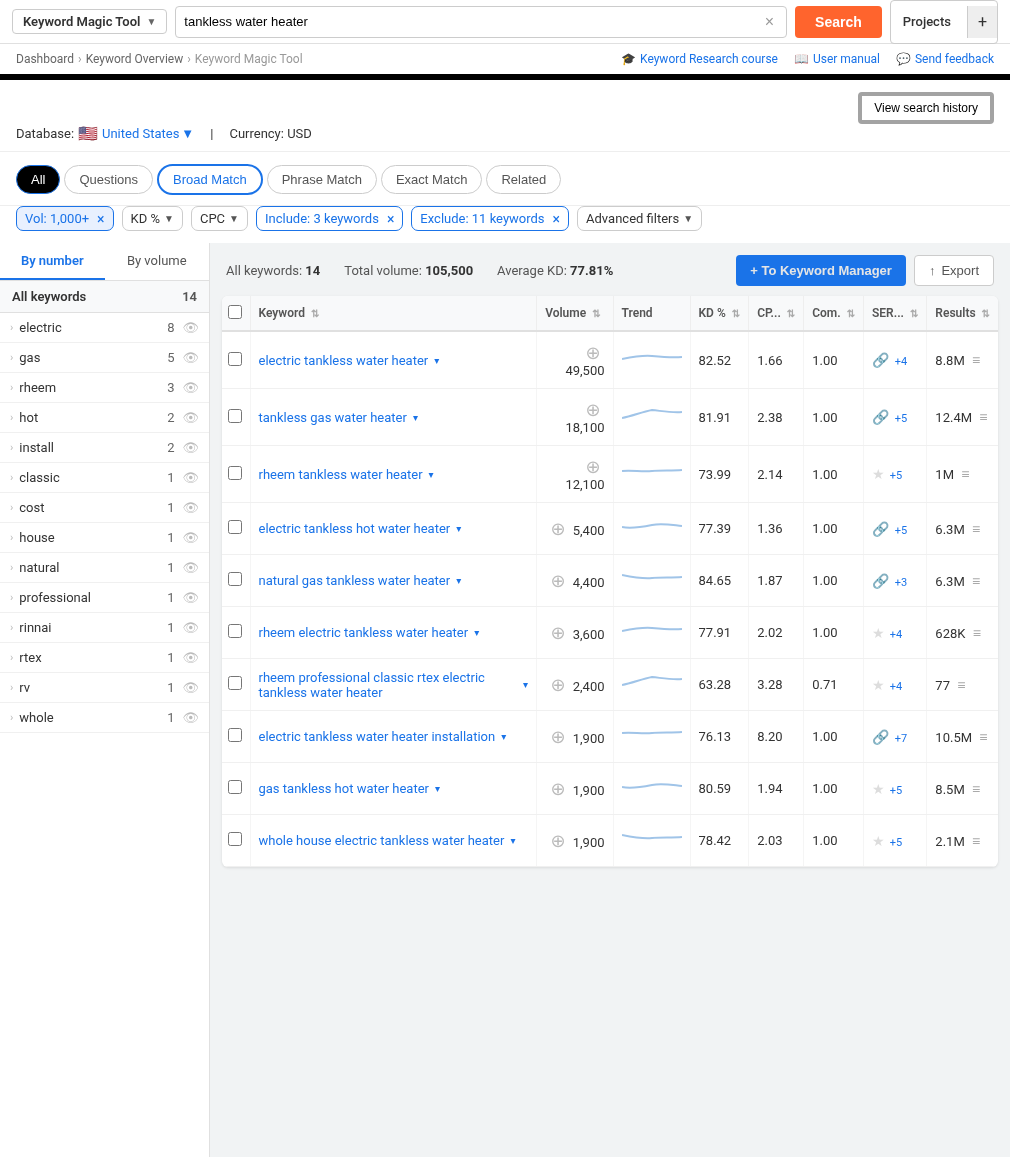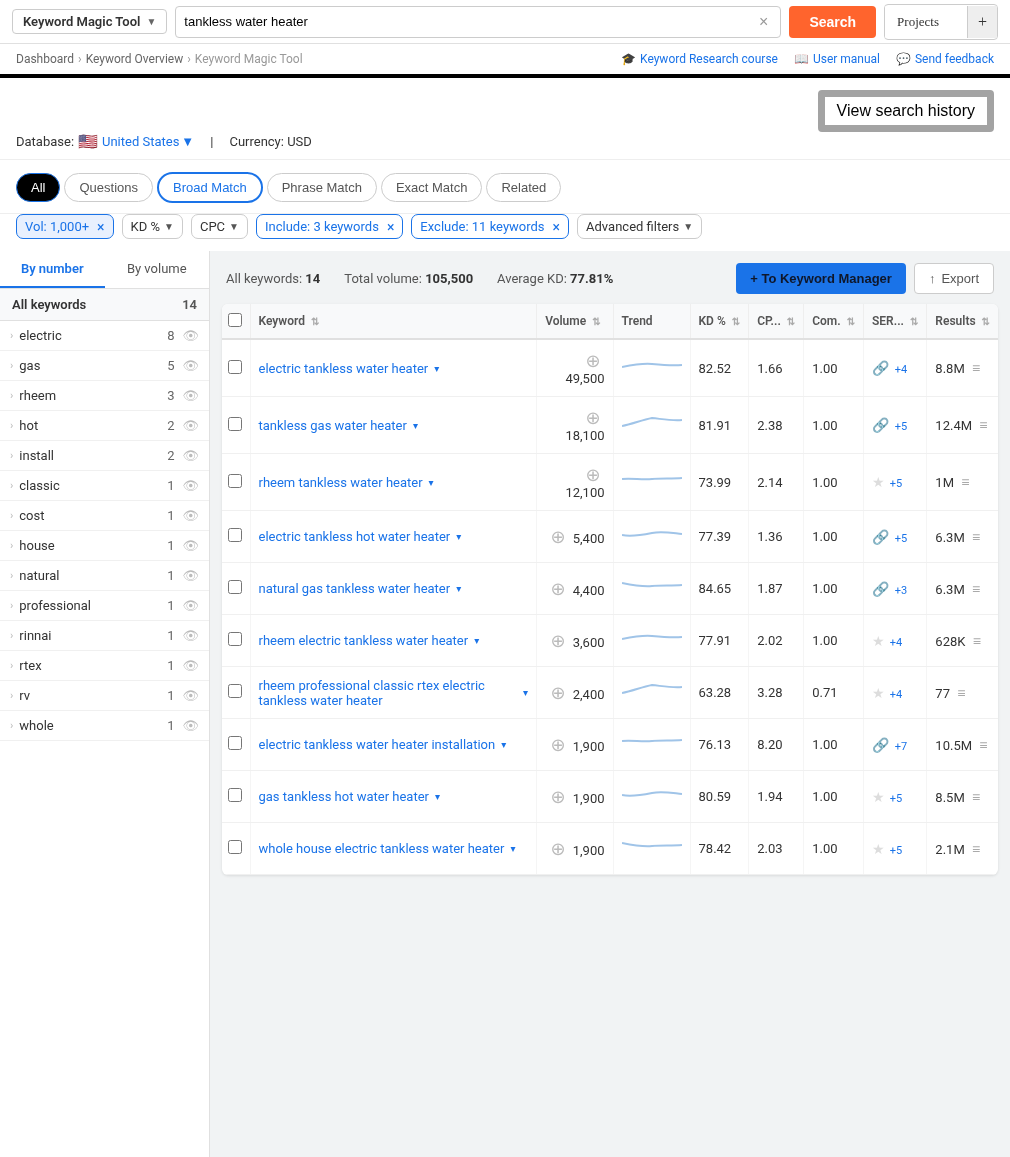--- a/index.html
+++ b/index.html
@@ -6,41 +6,41 @@
     body { font-family: -apple-system, BlinkMacSystemFont, 'Segoe UI', Roboto, sans-serif; font-size: 13px; background: #f8f9fa; color: #333; }
 
     
     .top-bar { background: #fff; border-bottom: 1px solid #e0e0e0; display: flex; align-items: center; padding: 0 12px; height: 44px; gap: 8px; }
     .tool-selector { display: flex; align-items: center; gap: 6px; background: #fff; border: 1px solid #ccc; border-radius: 4px; padding: 4px 10px; cursor: pointer; font-weight: 600; font-size: 13px; white-space: nowrap; }
     .tool-selector .chevron { font-size: 10px; color: #666; }
     .search-input-wrap { flex: 1; display: flex; align-items: center; border: 1px solid #ccc; border-radius: 4px; background: #fff; padding: 0 8px; height: 32px; }
     .search-input-wrap input { border: none; outline: none; flex: 1; font-size: 13px; }
     .search-input-wrap .clear-btn { background: none; border: none; cursor: pointer; color: #999; font-size: 16px; padding: 0 4px; }
     .search-btn { background: #ff642d; color: #fff; border: none; border-radius: 4px; padding: 6px 20px; font-size: 14px; font-weight: 600; cursor: pointer; height: 32px; }
-    .projects-btn { display: flex; align-items: center; gap: 16px; border: 1px solid #ccc; border-radius: 4px; overflow: hidden; height: 36px; font-family: Liberation Serif, serif; }
+    .projects-btn { display: flex; align-items: center; gap: 4px; border: 1px solid #ccc; border-radius: 4px; overflow: hidden; height: 44px; }
     .projects-btn .proj-label { padding: 0 12px; font-size: 13px; font-weight: 500; background: #fff; cursor: pointer; line-height: 32px; }
     .projects-btn .proj-plus { background: #eee; border-left: 1px solid #ccc; padding: 0 10px; cursor: pointer; line-height: 32px; font-size: 16px; }
 
     
-    .breadcrumb-bar { background: #fff; padding: 8px 16px; display: flex; align-items: flex-start; justify-content: space-between; border-bottom: 4px solid #000000; }
+    .breadcrumb-bar { background: #fff; padding: 8px 16px; display: flex; align-items: flex-start; justify-content: space-between; border-bottom: 6px solid #000000; }
     .breadcrumb { display: flex; align-items: center; gap: 4px; font-size: 12px; color: #666; }
     .breadcrumb a { color: #666; text-decoration: none; }
     .breadcrumb span { color: #999; }
     .top-links { display: flex; align-items: center; gap: 16px; font-size: 12px; }
     .top-links a { color: #1a73e8; text-decoration: none; display: flex; align-items: center; gap: 4px; }
 
     
     .page-header { background: #fff; padding: 12px 16px 8px; border-bottom: 1px solid #eee; }
     .page-title { font-size: 26px; font-weight: 700; color: #333; margin-bottom: 8px; }
     .page-title .query-text { color: #aaa; font-weight: 400; }
     .page-meta { display: flex; align-items: center; gap: 16px; font-size: 13px; }
     .db-selector { display: flex; align-items: center; gap: 4px; }
     .db-flag { font-size: 16px; }
     .db-link { color: #1a73e8; text-decoration: none; cursor: pointer; display: flex; align-items: center; gap: 2px; }
-    .view-history-btn { margin-left: auto; border: 7px solid #a3a3a3; background: #fff; padding: 5px 12px; border-radius: 4px; cursor: pointer; font-size: 16px; }
+    .view-history-btn { margin-left: auto; border: 4px solid #a3a3a3; background: #fff; padding: 5px 12px; border-radius: 4px; cursor: pointer; font-size: 12px; }
 
     
     .tabs-area { background: #fff; padding: 12px 16px 0; border-bottom: 1px solid #eee; }
     .tabs { display: flex; align-items: center; gap: 4px; margin-bottom: 10px; }
     .tab { padding: 6px 14px; border-radius: 20px; border: 1px solid #ccc; background: #fff; cursor: pointer; font-size: 13px; font-weight: 500; color: #555; }
     .tab.active { background: #000000; border-color: #1a73e8; color: #fff; }
     .tab.selected-outline { border: 2px solid #1a73e8; color: #1a73e8; background: #fff; }
 
     
     .filters-row { display: flex; align-items: center; gap: 8px; padding: 0 16px 12px; background: #fff; flex-wrap: wrap; }
@@ -66,21 +66,21 @@
     .sidebar-item .item-label { flex: 1; color: #333; }
     .sidebar-item .item-count { color: #666; margin-right: 8px; font-size: 13px; }
     .sidebar-item .eye-icon { color: #bbb; font-size: 13px; }
 
     
     .results-area { flex: 1; padding: 12px; }
     .results-summary { display: flex; align-items: center; gap: 24px; margin-bottom: 10px; padding: 0 4px; }
     .summary-item { font-size: 13px; color: #555; }
     .summary-item strong { color: #333; }
     .summary-actions { margin-left: auto; display: flex; gap: 8px; }
-    .btn-primary { background: #1a73e8; color: #0f172a; border: none; border-radius: 4px; padding: 7px 14px; font-size: 13px; font-weight: 600; cursor: pointer; display: flex; align-items: center; gap: 6px; }
+    .btn-primary { background: #1a73e8; color: #e5e5e5; border: none; border-radius: 4px; padding: 7px 14px; font-size: 13px; font-weight: 600; cursor: pointer; display: flex; align-items: center; gap: 6px; }
     .btn-outline { background: #fff; color: #555; border: 1px solid #ccc; border-radius: 4px; padding: 7px 14px; font-size: 13px; cursor: pointer; display: flex; align-items: center; gap: 6px; }
 
     
     .data-table { width: 100%; border-collapse: collapse; background: #fff; border-radius: 6px; overflow: hidden; box-shadow: 0 1px 3px rgba(0,0,0,0.1); }
     .data-table thead tr { background: #f8f9fa; border-bottom: 2px solid #e0e0e0; }
     .data-table th { padding: 10px 8px; text-align: left; font-size: 12px; font-weight: 600; color: #555; white-space: nowrap; border-right: 1px solid #eee; }
     .data-table th:last-child { border-right: none; }
     .data-table th .sort-icon { color: #aaa; margin-left: 3px; font-size: 10px; }
     .data-table td { padding: 10px 8px; border-bottom: 1px solid #f0f0f0; font-size: 13px; vertical-align: middle; border-right: 1px solid #f5f5f5; }
     .data-table td:last-child { border-right: none; }

